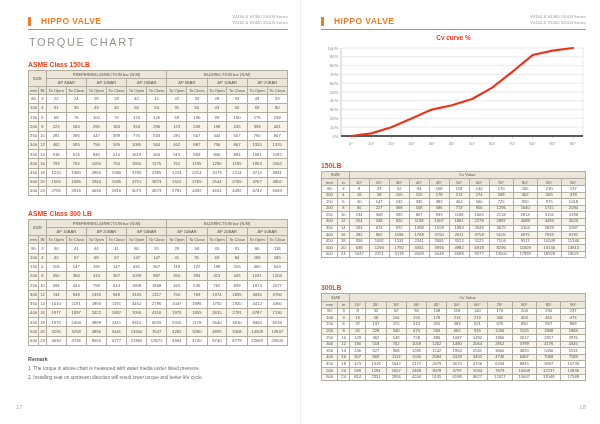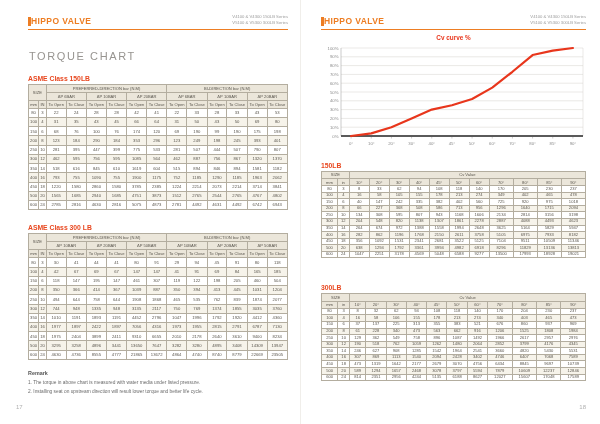--- a/index.html
+++ b/index.html
@@ -9,23 +9,23 @@
     overflow:hidden;
   }
   .spread{display:flex;width:600px;height:424px;}
   .page{width:300px;height:424px;box-sizing:border-box;position:relative;padding:14px 12px 0 28px;}
   .page.right{padding:14px 14px 0 20px;border-left:1px solid #f0eeea;}
 
   
   .hdr{display:flex;justify-content:space-between;align-items:flex-end;
        border-bottom:1.5px solid #ed7d23;padding-bottom:3px;}
   .brand{color:#ed7d23;font-weight:bold;font-size:8.5px;letter-spacing:.4px;
-         border-left:3px solid #ed7d23;padding-left:0;line-height:1;}
+         border-left:3px solid #ed7d23;padding-left:10px;line-height:1;}
   .series{font-size:4.2px;color:#9b9b9b;text-align:right;line-height:1.4;}
-  .page-title{color:#979490;font-size:11px;letter-spacing:1.6px;margin:20px 0 0 1px;font-weight:400;}
+  .page-title{color:#979490;font-size:11px;letter-spacing:1.6px;margin:6px 0 0 1px;font-weight:400;}
 
   .sec-heading{color:#e8471f;font-size:6.8px;font-weight:bold;margin:10px 0 2px 0;}
 
   
   table{border-collapse:collapse;width:100%;table-layout:auto;}
   th,td{border:0.5px solid #b3ad9f;text-align:center;color:#5a564e;}
   thead th{background:#ebe6da;font-weight:normal;}
   .tq th{font-size:4.1px;padding:1px 0.5px;}
   .tq td{font-size:4.2px;padding:1.4px 0.5px;line-height:1.3;}
   .tq tbody tr:nth-child(even) td{background:#f6f3ea;}

